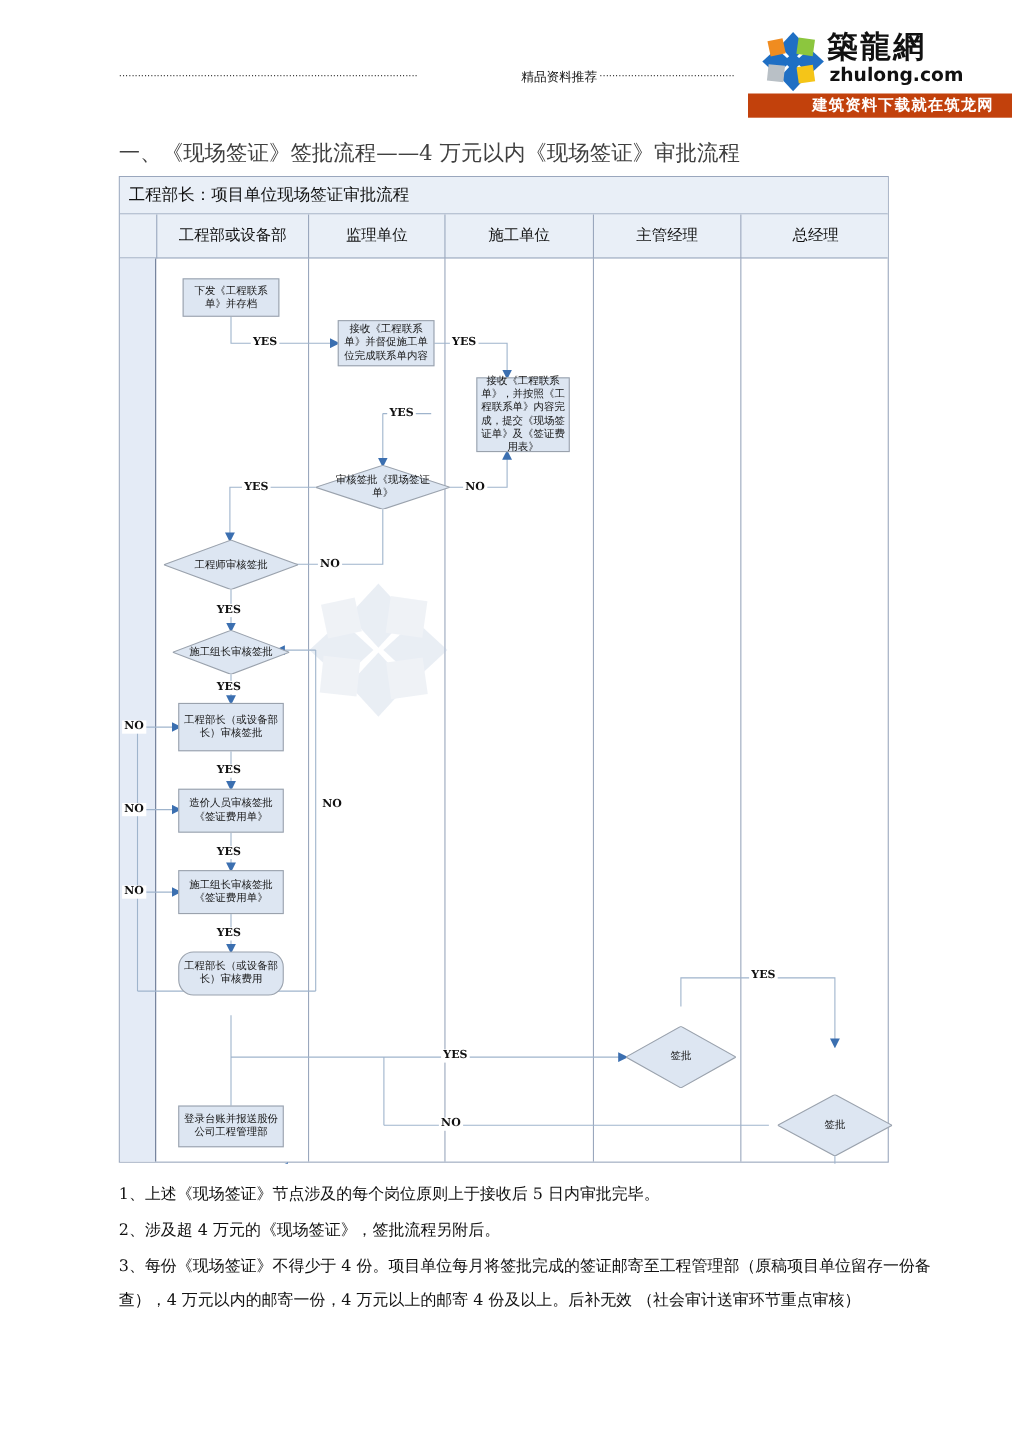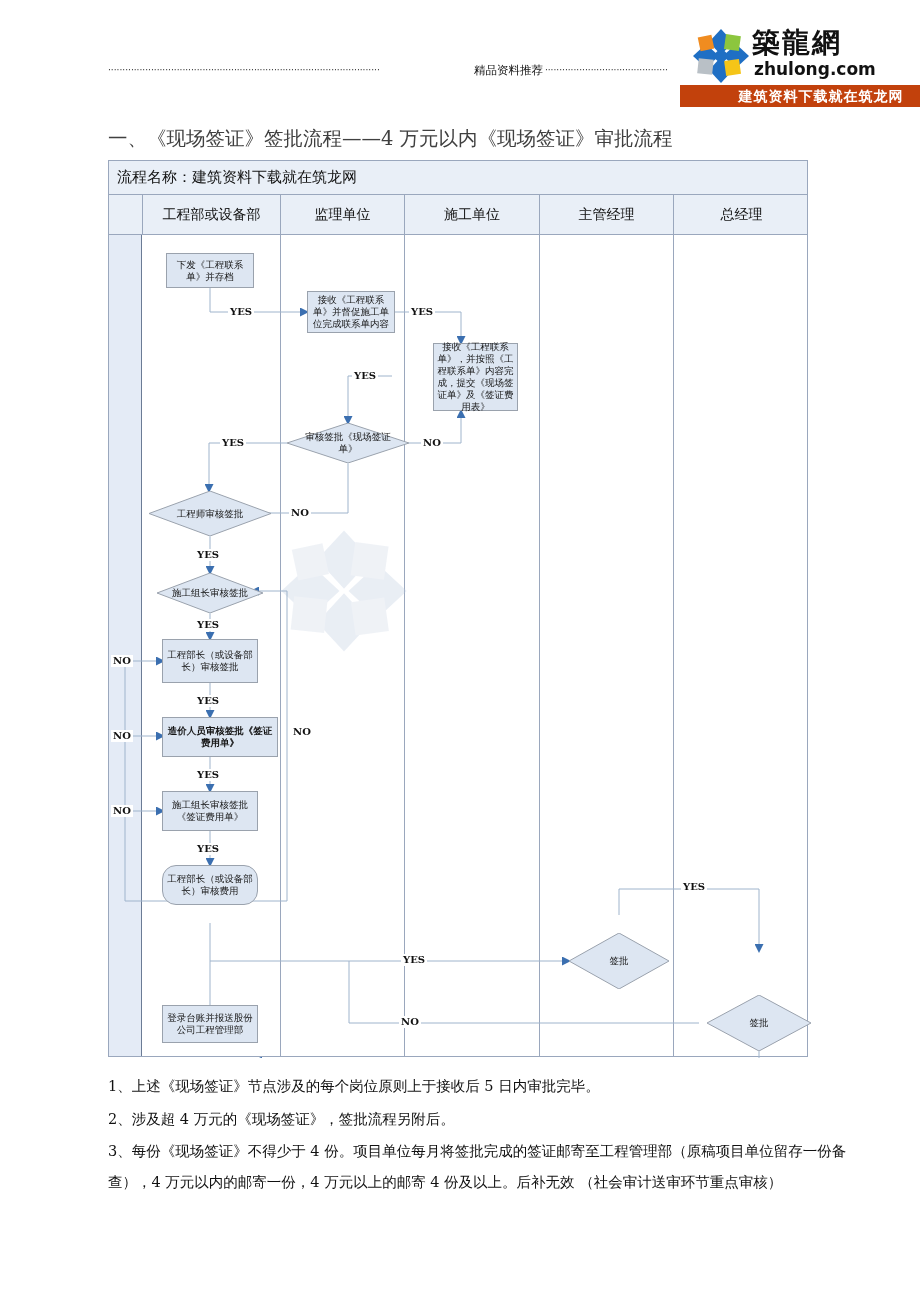--- a/index.html
+++ b/index.html
@@ -139,21 +139,21 @@
       <div class="logo-cn">築龍網</div>
       <div class="logo-en">zhulong.com</div>
     </div>
     <div class="logo-band">建筑资料下载就在筑龙网</div>
   </div>
 
   <div class="doc-title">一、《现场签证》签批流程——4 万元以内《现场签证》审批流程</div>
 
   <div class="tbl">
 
-    <div class="tbl-name">流程名称：建筑资料下载就在筑龙网</div>
+    <div class="tbl-name">工程部长：项目单位现场签证审批流程</div>
 
     <div class="tbl-head">
       <div class="cell first" style="left:0;width:33px;"></div>
       <div class="cell" style="left:33px;width:138px;">工程部或设备部</div>
       <div class="cell" style="left:171px;width:124px;">监理单位</div>
       <div class="cell" style="left:295px;width:135px;">施工单位</div>
       <div class="cell" style="left:564px;width:136px;">总经理</div>
       <div class="cell" style="left:430px;width:134px;">主管经理</div>
     </div>
 
@@ -258,21 +258,21 @@
 
       <div class="diamond-wrap" style="left:48px;top:412px;width:106px;height:40px;">
         <svg width="106" height="40" style="position:absolute;left:0;top:0;">
           <polygon points="53,0 106,20 53,40 0,20" fill="#dde6f2" stroke="#9aa2ad" stroke-width="1"></polygon>
         </svg>
         <div class="diamond-label">施工组长审核签批</div>
       </div>
 
       <div class="node rectnode" style="left:53px;top:478px;width:96px;height:44px;">工程部长（或设备部长）审核签批</div>
 
-      <div class="node rectnode" style="left:53px;top:556px;width:116px;height:40px;font-weight:bold;">造价人员审核签批《签证费用单》</div>
+      <div class="node rectnode" style="left:53px;top:556px;width:96px;height:40px;">造价人员审核签批《签证费用单》</div>
 
       <div class="node rectnode" style="left:53px;top:630px;width:96px;height:40px;">施工组长审核签批《签证费用单》</div>
 
       <div class="node rectnode" style="left:53px;top:704px;width:96px;height:40px;border-radius:14px;">工程部长（或设备部长）审核费用</div>
 
       <div class="diamond-wrap" style="left:460px;top:772px;width:100px;height:56px;">
         <svg width="100" height="56" style="position:absolute;left:0;top:0;">
           <polygon points="50,0 100,28 50,56 0,28" fill="#dde6f2" stroke="#9aa2ad" stroke-width="1"></polygon>
         </svg>
         <div class="diamond-label">签批</div>

